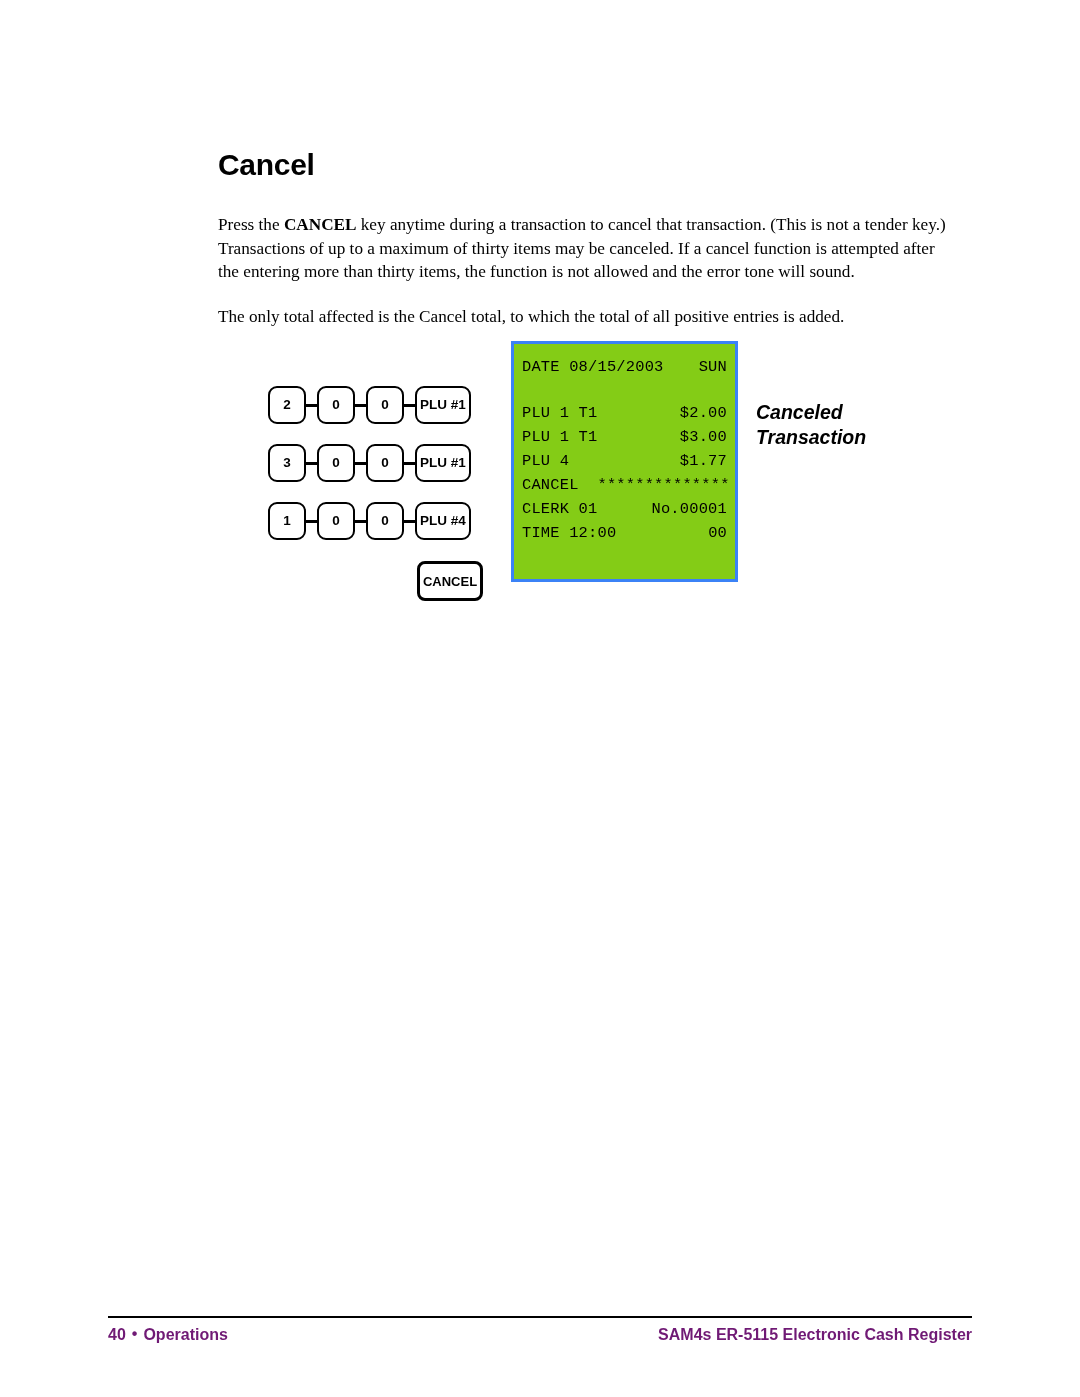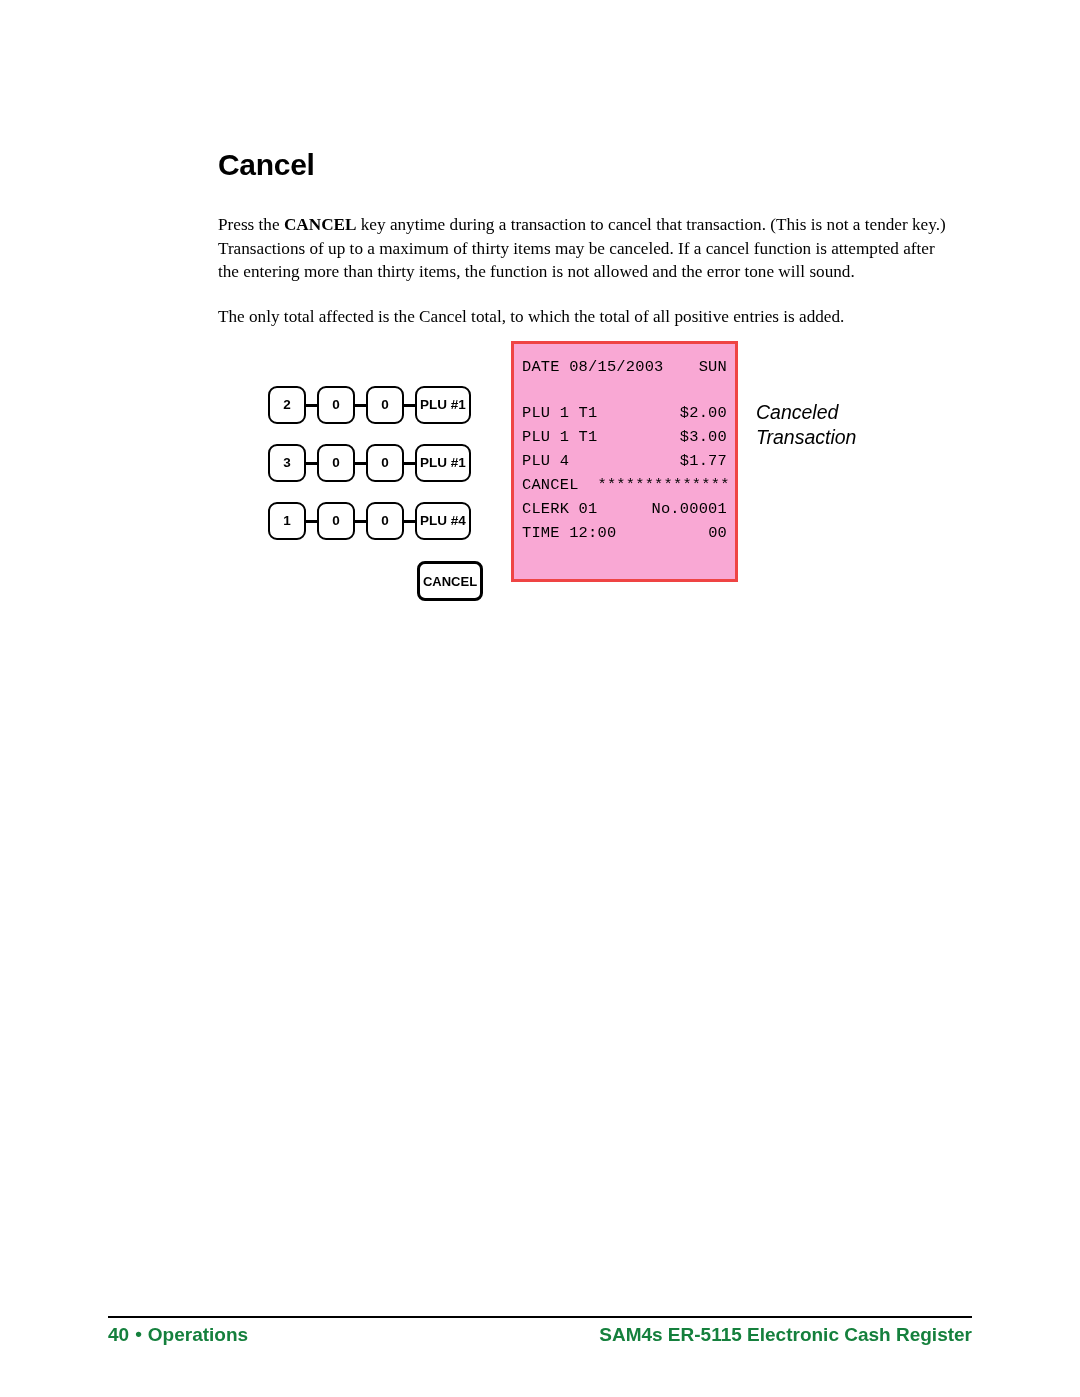--- a/index.html
+++ b/index.html
@@ -110,22 +110,22 @@
   }
 
   
   .receipt {
     position: absolute;
     left: 511px;
     top: 341px;
     width: 227px;
     height: 241px;
     box-sizing: border-box;
-    border: 3px solid #ef4444;
-    background: #f9a8d4;
+    border: 3px solid #3b82f6;
+    background: #84cc16;
   }
   .receipt-inner {
     position: absolute;
     left: 8px;
     top: 11px;
     right: 8px;
   }
   .r-line {
     font-family: "Liberation Mono", monospace;
     font-size: 15.4px;
@@ -140,21 +140,21 @@
   .r-spacer { height: 22px; }
   .r-left  { text-align: left; }
   .r-right { }
 
   
   .callout {
     position: absolute;
     left: 756px;
     top: 400px;
     font-family: "Liberation Sans", sans-serif;
-    font-weight: normal;
+    font-weight: bold;
     font-style: italic;
     font-size: 19.5px;
     line-height: 25px;
     color: #000;
     white-space: pre-line;
   }
 
   
   .footer-rule {
     position: absolute;
@@ -162,23 +162,23 @@
     top: 1316px;
     width: 864px;
     height: 2px;
     background: #000;
   }
   .footer {
     position: absolute;
     top: 1325px;
     font-family: "Liberation Sans", sans-serif;
     font-weight: bold;
-    font-size: 19px;
+    font-size: 16px;
     line-height: 20px;
-    color: #15803d;
+    color: #701a75;
   }
   .footer-left  { left: 108px; }
   .footer-right { right: 108px; text-align: right; margin-left: 15px; }
   .footer-bullet {
     display: inline-block;
     margin: 0 6px;
     position: relative;
     top: -1px;
   }
 </style>

